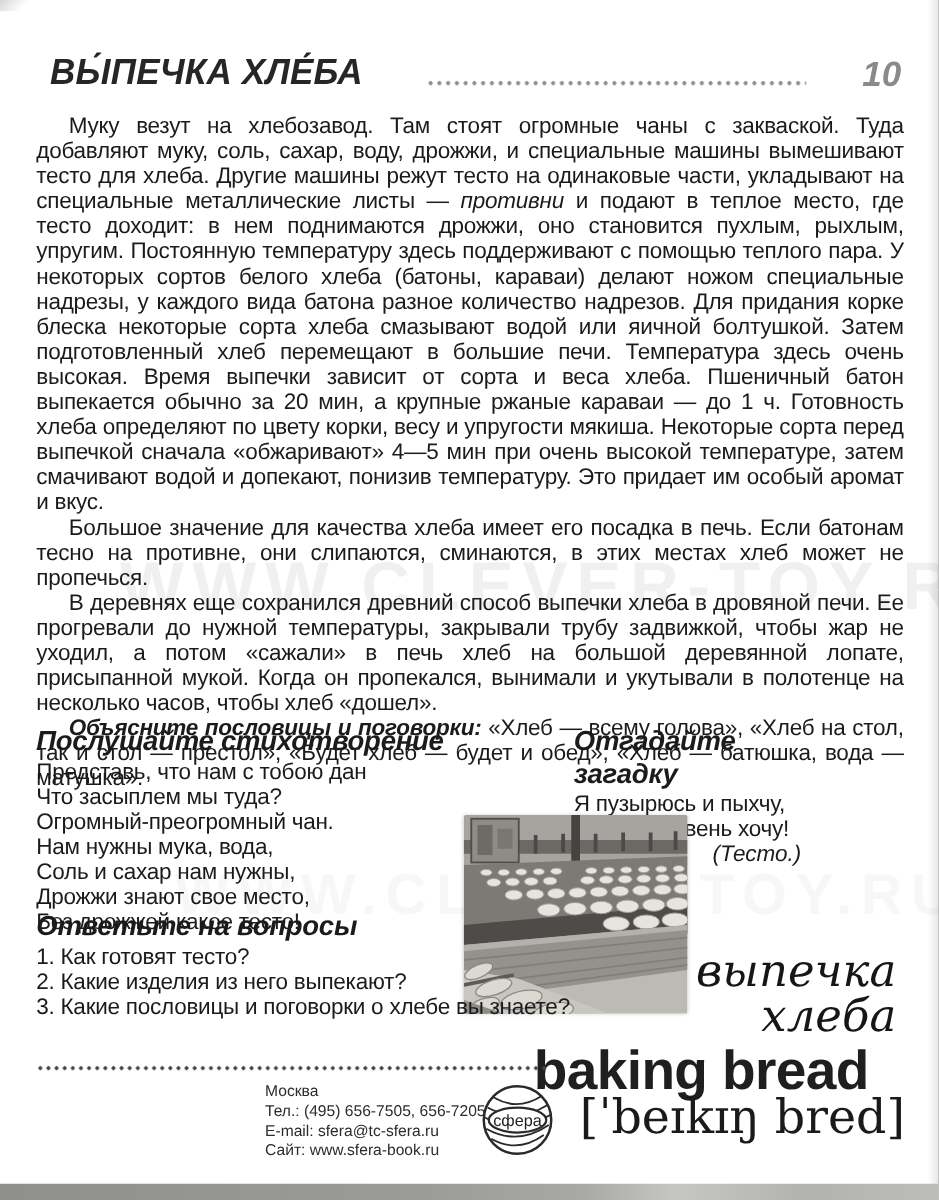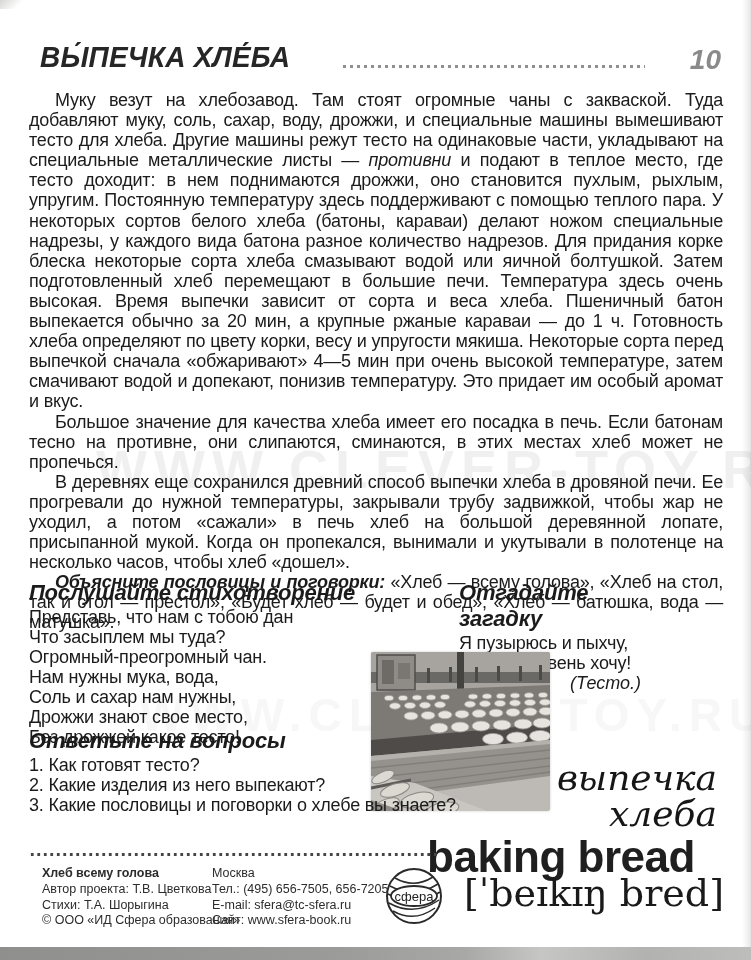--- a/index.html
+++ b/index.html
@@ -209,26 +209,20 @@
   </div>
 
   <div class="vocab-ru">
     <div>выпечка</div>
     <div>хлеба</div>
   </div>
   <div class="vocab-en">baking bread</div>
   <div class="vocab-ipa">[ˈbeɪkɪŋ bred]</div>
 
   <div class="sep"></div>
-  <div class="f-col f-col1">
-    <div class="f-bold">Хлеб всему голова</div>
-    <div>Автор проекта: Т.В. Цветкова</div>
-    <div>Стихи: Т.А. Шорыгина</div>
-    <div>© ООО «ИД Сфера образования»</div>
-  </div>
   <div class="f-col f-col2">
     <div>Москва</div>
     <div>Тел.: (495) 656-7505, 656-7205</div>
     <div>E-mail: sfera@tc-sfera.ru</div>
     <div>Сайт: www.sfera-book.ru</div>
   </div>
   <div class="logo">
     <svg width="60" height="60" viewBox="0 0 60 60" xmlns="http://www.w3.org/2000/svg">
       <circle cx="30" cy="30" r="27" fill="#ffffff" stroke="#2a2a2a" stroke-width="2"></circle>
       <g fill="none" stroke="#2a2a2a" stroke-width="1.5">

